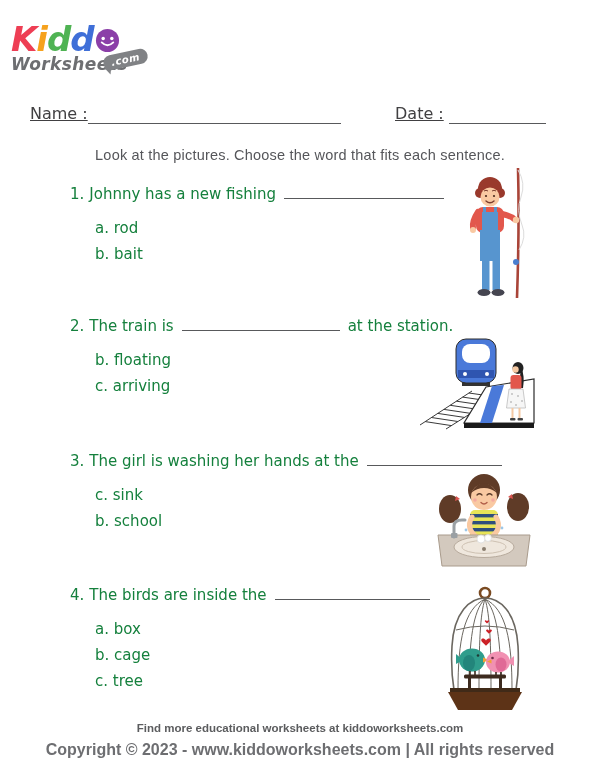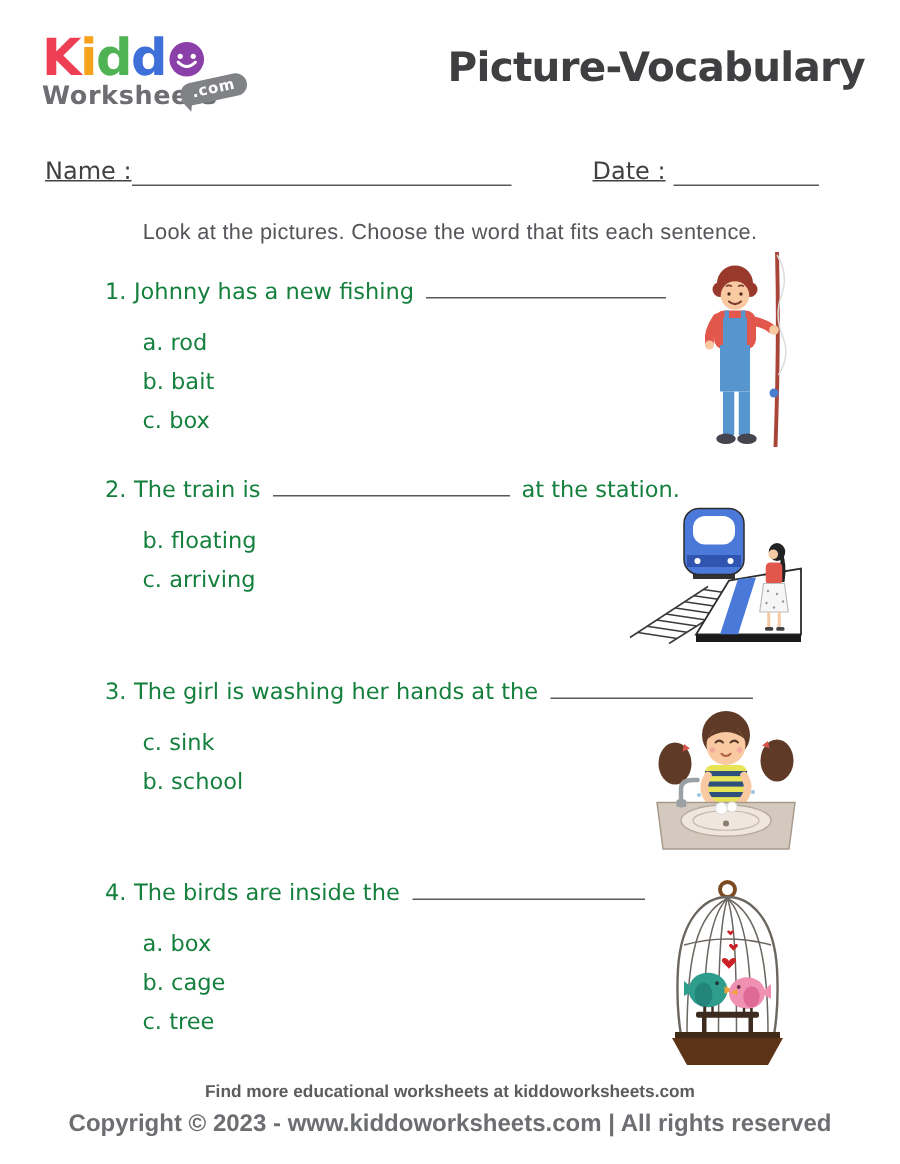--- a/index.html
+++ b/index.html
@@ -2,21 +2,21 @@
 <html><head>
 <meta charset="utf-8">
 <style>
   * { margin:0; padding:0; box-sizing:border-box; }
   html,body { background:#ffffff; }
   .page {
     position:relative; width:600px; height:776px; background:#ffffff;
     font-family:"DejaVu Sans", sans-serif; overflow:hidden;
   }
   
-  .logo { position:absolute; left:28px; top:22px; width:150px; }
+  .logo { position:absolute; left:11px; top:22px; width:150px;font-style:italic; }
   .logo-word { font-weight:bold; font-size:34px; line-height:1; letter-spacing:-1px; }
   .logo-word .lk { color:#ee3e54; }
   .logo-word .li { color:#f6a21d; }
   .logo-word .ld1 { color:#4fb353; }
   .logo-word .ld2 { color:#3f6fd8; }
   .logo-o { display:inline-block; width:25px; height:25px; vertical-align:-2px; margin-left:1px; }
   .logo-brand { font-weight:bold; font-size:17px; color:#6d6e71; letter-spacing:0.4px; margin-top:-2px; }
   .logo-com {
     position:absolute; left:92px; top:30px; background:#808285; color:#fff;
     font-size:10px; font-weight:bold; padding:2px 8px; border-radius:10px;
@@ -76,37 +76,35 @@
           <circle cx="13" cy="13" r="12" fill="#8b3fa8"></circle>
           <circle cx="8.5" cy="11" r="1.8" fill="#fff"></circle>
           <circle cx="17.5" cy="11" r="1.8" fill="#fff"></circle>
           <path d="M7 15 q6 6 12 0" stroke="#fff" stroke-width="2" fill="none" stroke-linecap="round"></path>
         </svg>
     </div>
     <div class="logo-brand">Worksheets</div>
     <div class="logo-com">.com</div>
   </div>
 
-  <div class="title">Picture-Vocabulary</div>
 
   <div class="field-label name-label">Name :</div>
   <div class="field-line name-line"></div>
   <div class="field-label date-label">Date :</div>
   <div class="field-line date-line"></div>
 
   <div class="instruction">Look at the pictures. Choose the word that fits each sentence.</div>
 
   <div class="question q1">
     <div class="q-line">
       <span class="q-num">1.</span><span>Johnny has a new fishing</span><span class="blank"></span><span></span>
     </div>
     <ul class="opts">
       <li>a. rod</li>
       <li>b. bait</li>
-      <li>c. box</li>
     </ul>
   </div>
   <svg class="illus illus-boy" viewBox="0 0 72 136">
     <path d="M60 2 Q 61.5 60 59 132" stroke="#a94438" stroke-width="2.6" fill="none"></path>
     <path d="M60 4 q 8 13 3 27 q -5 13 1 28 q 5 12 -3 25" stroke="#dcdcdc" stroke-width="1" fill="none"></path>
     <circle cx="58" cy="96" r="3" fill="#4a7fd0"></circle>
     <circle cx="32" cy="23" r="12" fill="#99392c"></circle>
     <circle cx="22" cy="27" r="5" fill="#99392c"></circle>
     <circle cx="42" cy="27" r="5" fill="#99392c"></circle>
     <circle cx="32" cy="31" r="9.5" fill="#f9c9a2"></circle>

